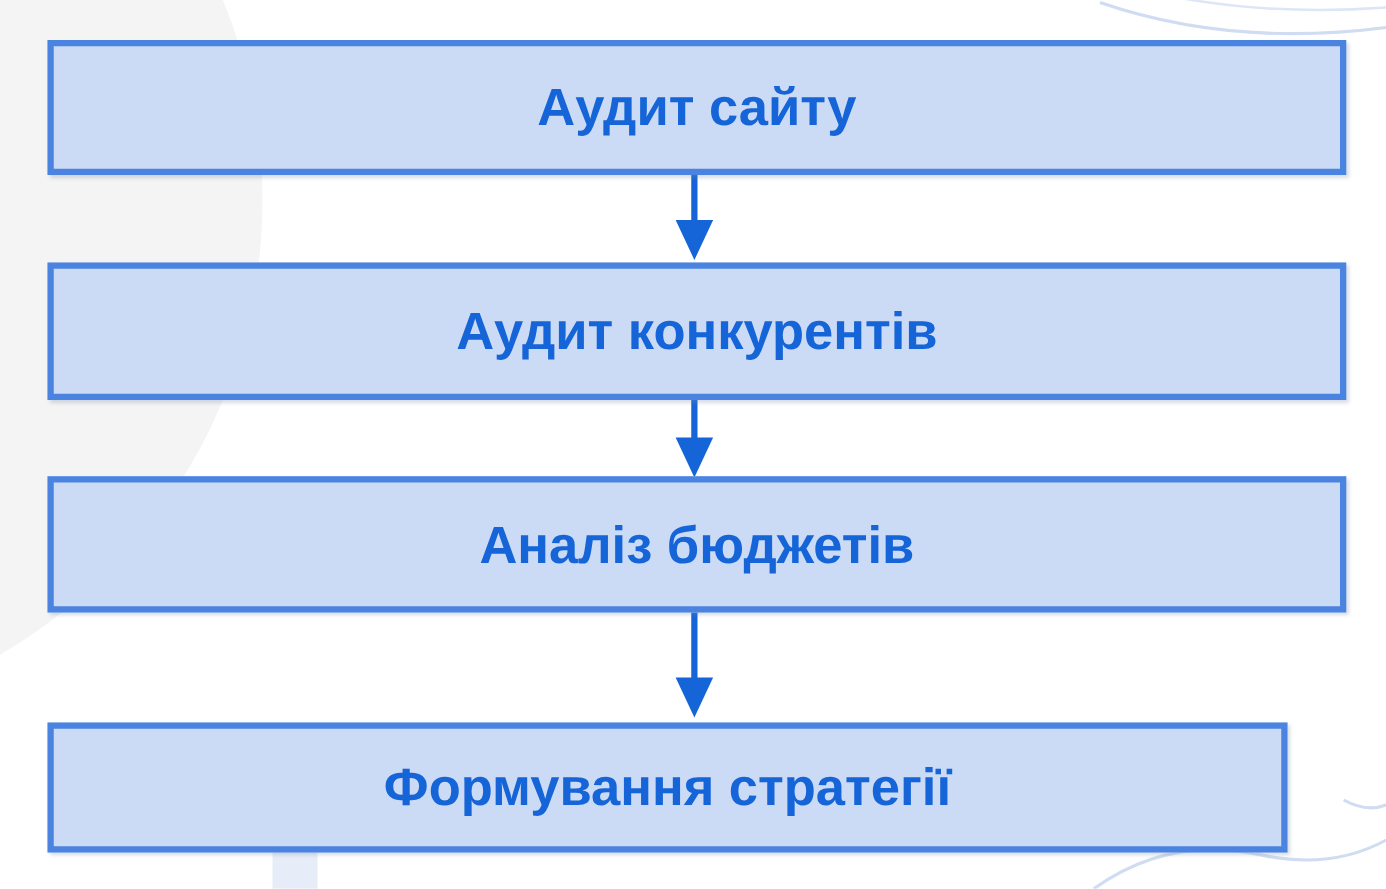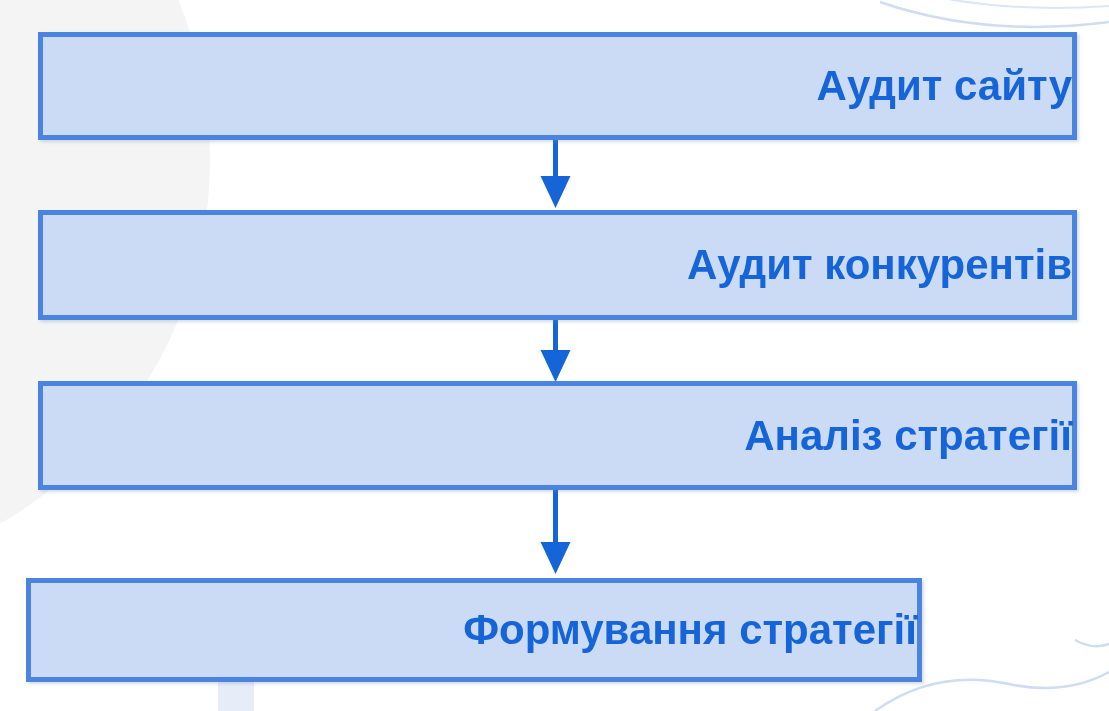--- a/index.html
+++ b/index.html
@@ -34,21 +34,21 @@
   }
 
   
   .flow-box {
     position: absolute;
     box-sizing: border-box;
     background: #cbdaf5;
     border: 5px solid #4a84e0;
     display: flex;
     align-items: center;
-    justify-content: flex-end;
+    justify-content: center;
     z-index: 3;
     box-shadow: 2px 2px 3px rgba(120,140,170,0.30);
   }
   .flow-box-label {
     color: #1565d8;
     font-family: "Liberation Sans", sans-serif;
     font-weight: bold;
     font-size: 42px;
     line-height: 1;
     letter-spacing: 0px;
@@ -97,27 +97,27 @@
   </div>
 
   <svg class="connector" style="left:533px; top:318px;" width="46" height="68" viewBox="0 0 46 68">
     <g fill="#1565d8">
       <rect x="20" y="0" width="5" height="34"></rect>
       <polygon points="7.5,32 37.5,32 22.5,64"></polygon>
     </g>
   </svg>
 
   <div class="flow-box" style="left:38px; top:381px; width:1039px; height:109px;">
-    <span class="flow-box-label">Аналіз стратегії</span>
+    <span class="flow-box-label">Аналіз бюджетів</span>
   </div>
 
   <svg class="connector" style="left:533px; top:488px;" width="46" height="92" viewBox="0 0 46 92">
     <g fill="#1565d8">
       <rect x="20" y="0" width="5" height="56"></rect>
       <polygon points="7.5,54 37.5,54 22.5,86"></polygon>
     </g>
   </svg>
 
-  <div class="flow-box" style="left:26px; top:578px; width:896px; height:104px;">
+  <div class="flow-box" style="left:38px; top:578px; width:992px; height:104px;">
     <span class="flow-box-label">Формування стратегії</span>
   </div>
 
 </div>
 
 </body></html>

